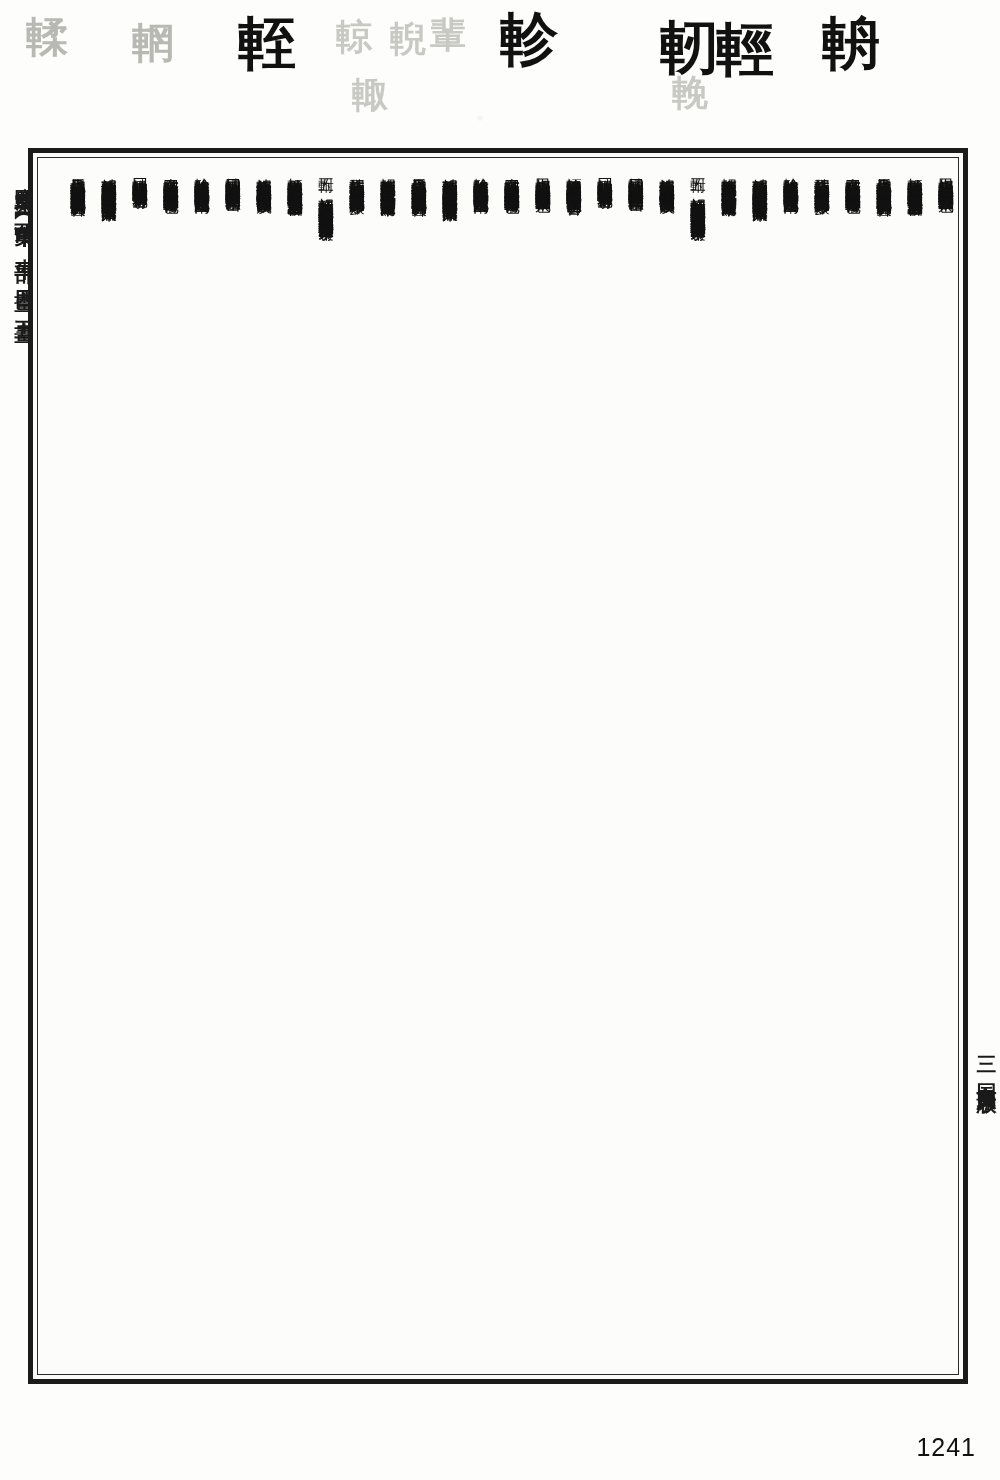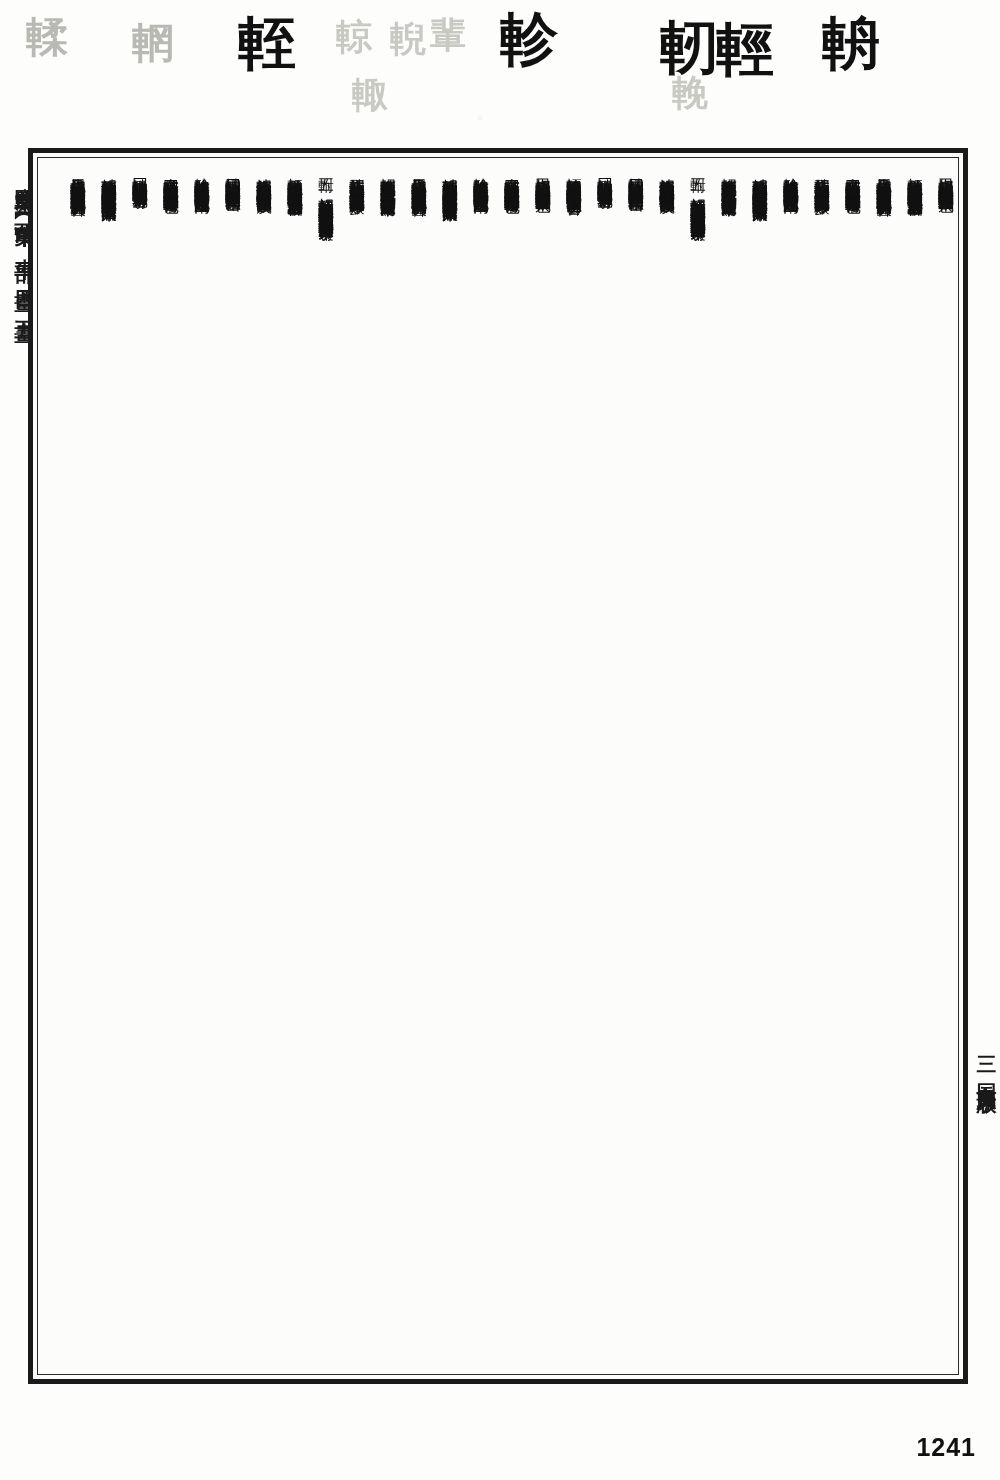--- a/index.html
+++ b/index.html
@@ -153,21 +153,21 @@
     font-size: 15.5px;
   }
 
   
   .folio {
     position: absolute;
     right: 24px;
     bottom: 18px;
     font-family: "Liberation Sans", sans-serif;
     font-size: 25px;
-    font-weight: 700;
+    font-weight: 400;
     color: #111;
     letter-spacing: 1px;
   }
 </style>
 </head>
 <body>
 
 <div class="page">
   <div class="paper-texture"></div>
 

